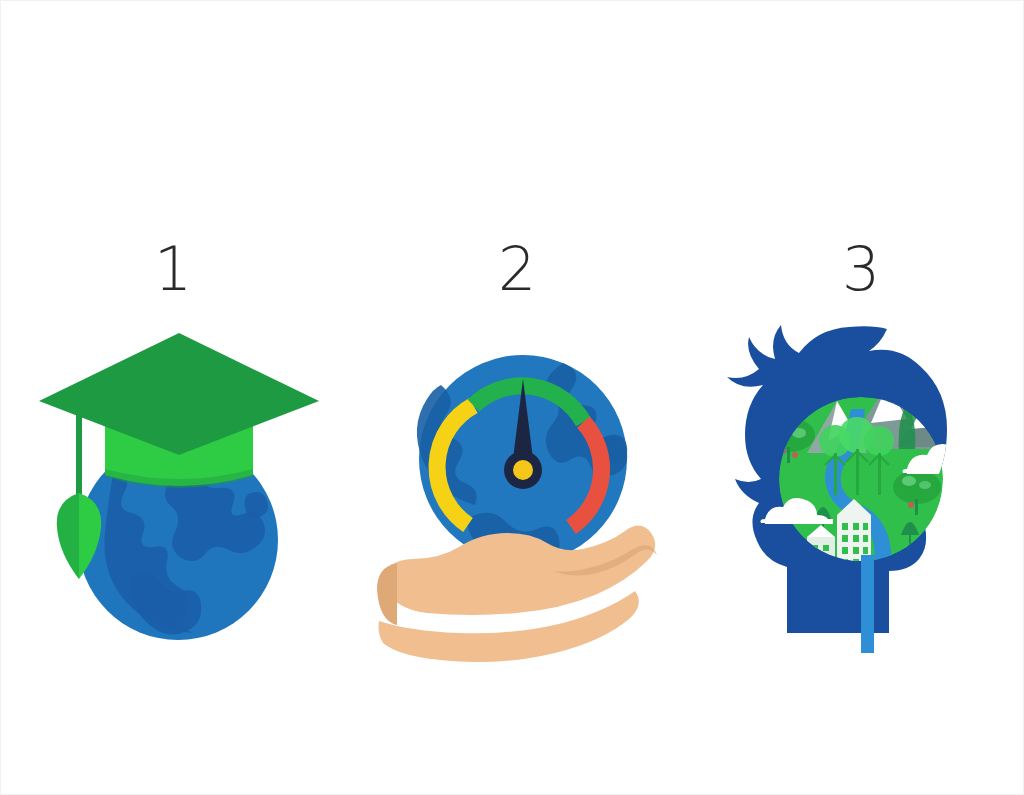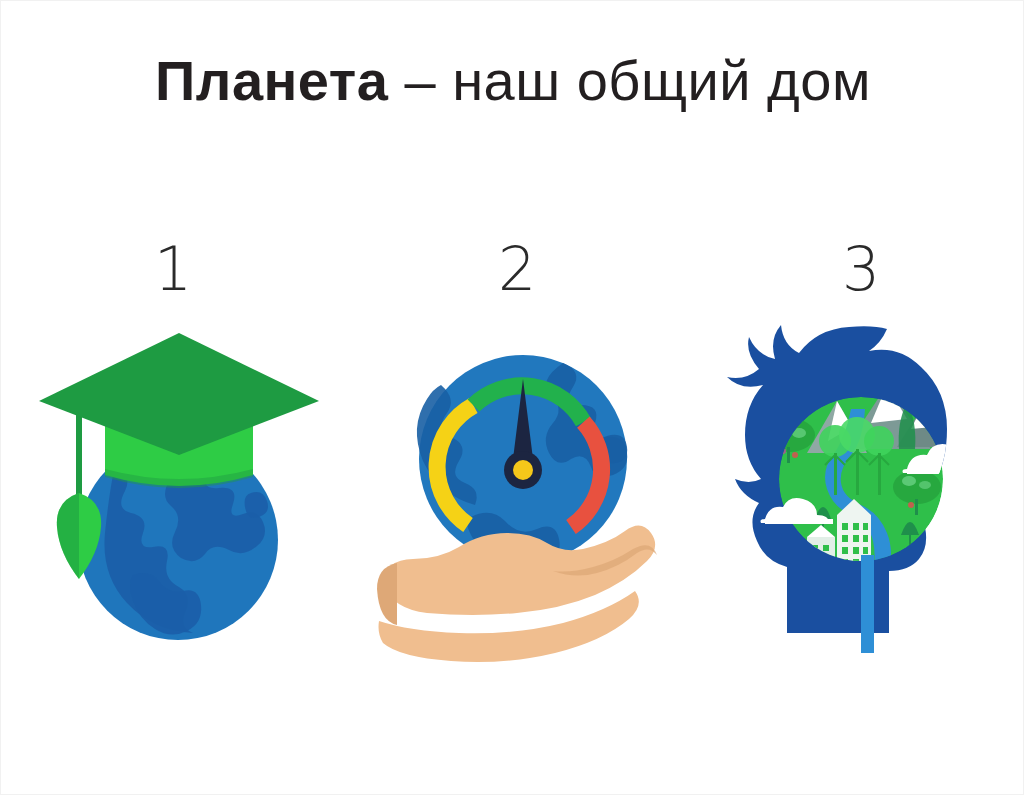--- a/index.html
+++ b/index.html
@@ -87,23 +87,20 @@
   
   .col-1 .art { margin-top: 14px; }
   .col-2 .art { margin-top: 28px; }
   .col-3 .art { margin-top: 12px; }
 </style>
 </head>
 <body>
 
 <div class="slide">
 
-  <div class="title-wrap">
-    <span class="title"><span class="t-strong">Планета</span><span class="t-light"> – </span><span class="t-light">наш общий дом</span></span>
-  </div>
 
   <div class="columns">
 
     <div class="col col-1">
       <div class="col-num">1</div>
       <div class="art">
         <svg width="300" height="330" viewBox="0 0 300 330" xmlns="http://www.w3.org/2000/svg">
 
           <g>
             <circle cx="155" cy="215" r="100" fill="#1f76bc"></circle>

